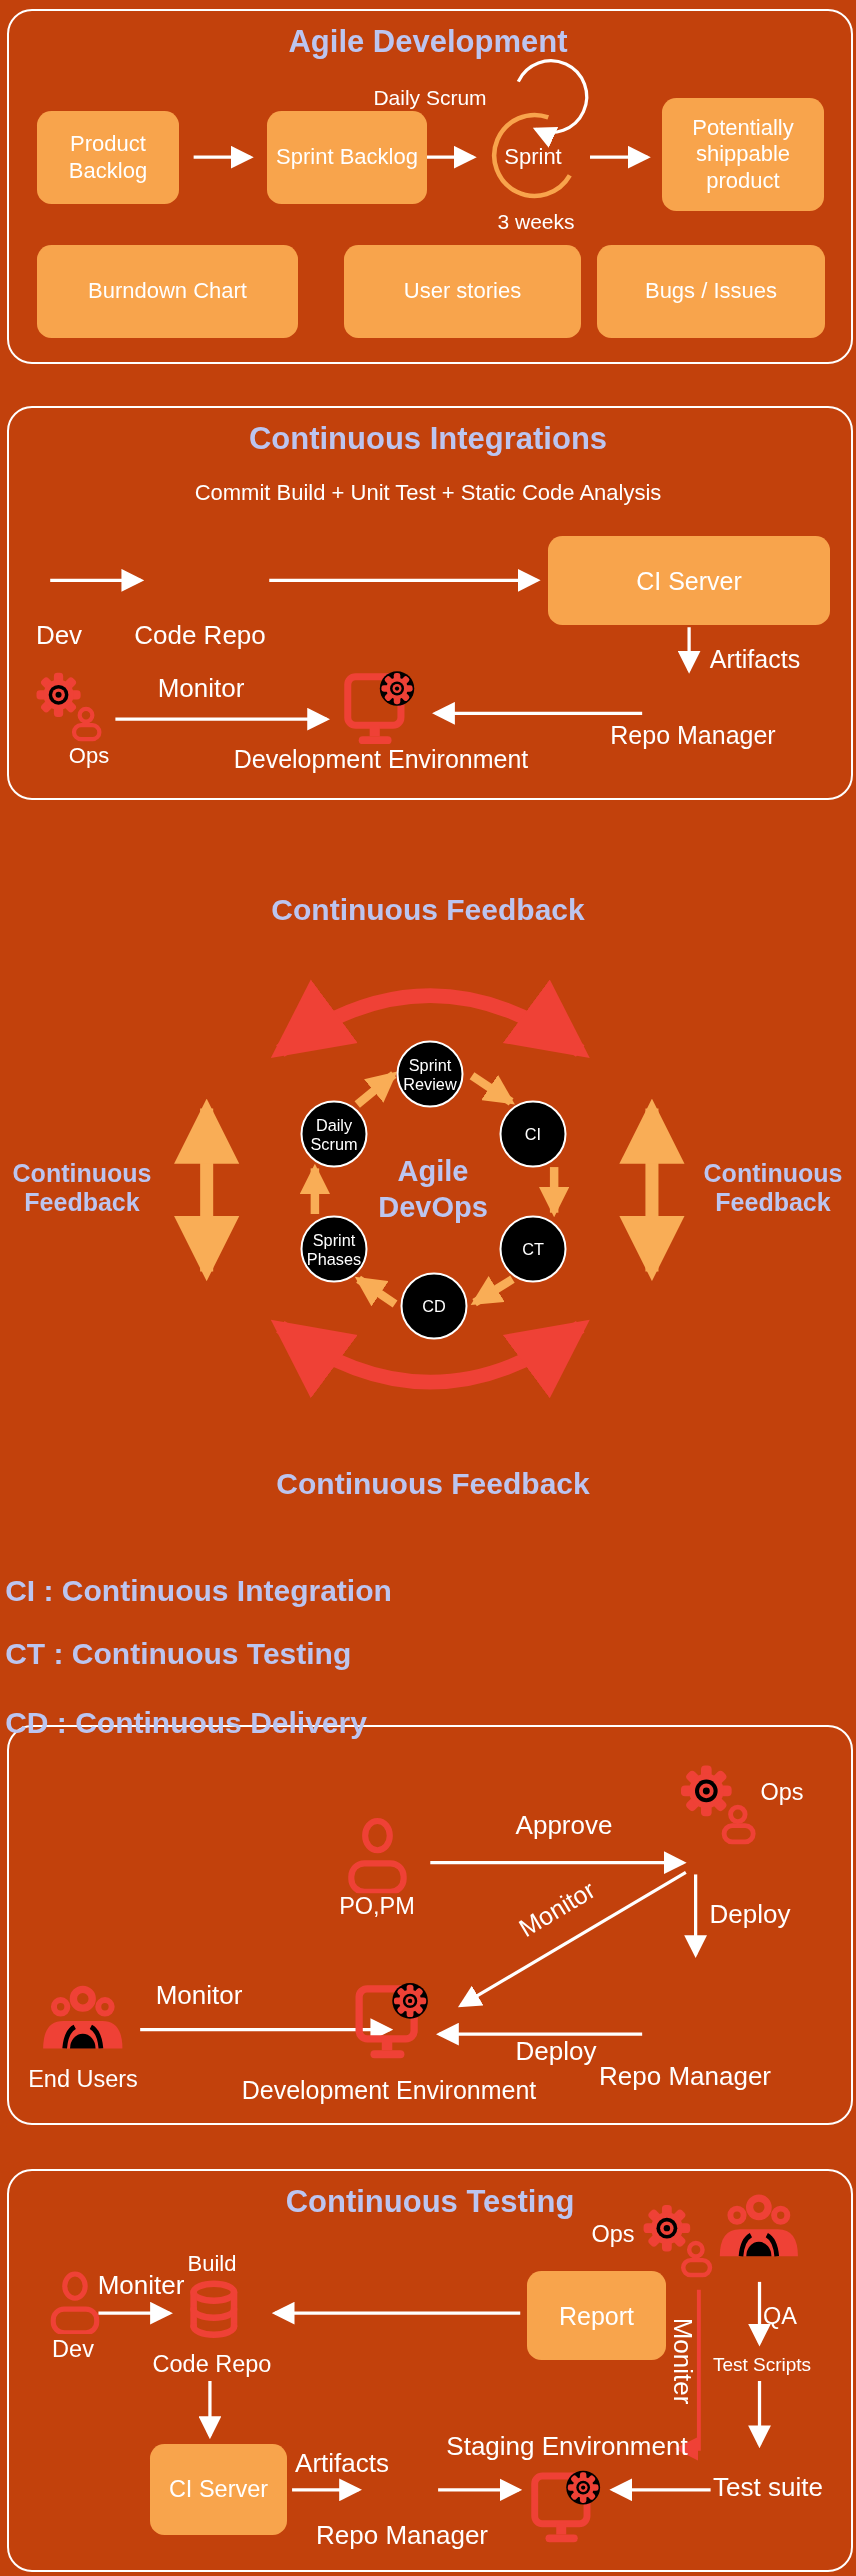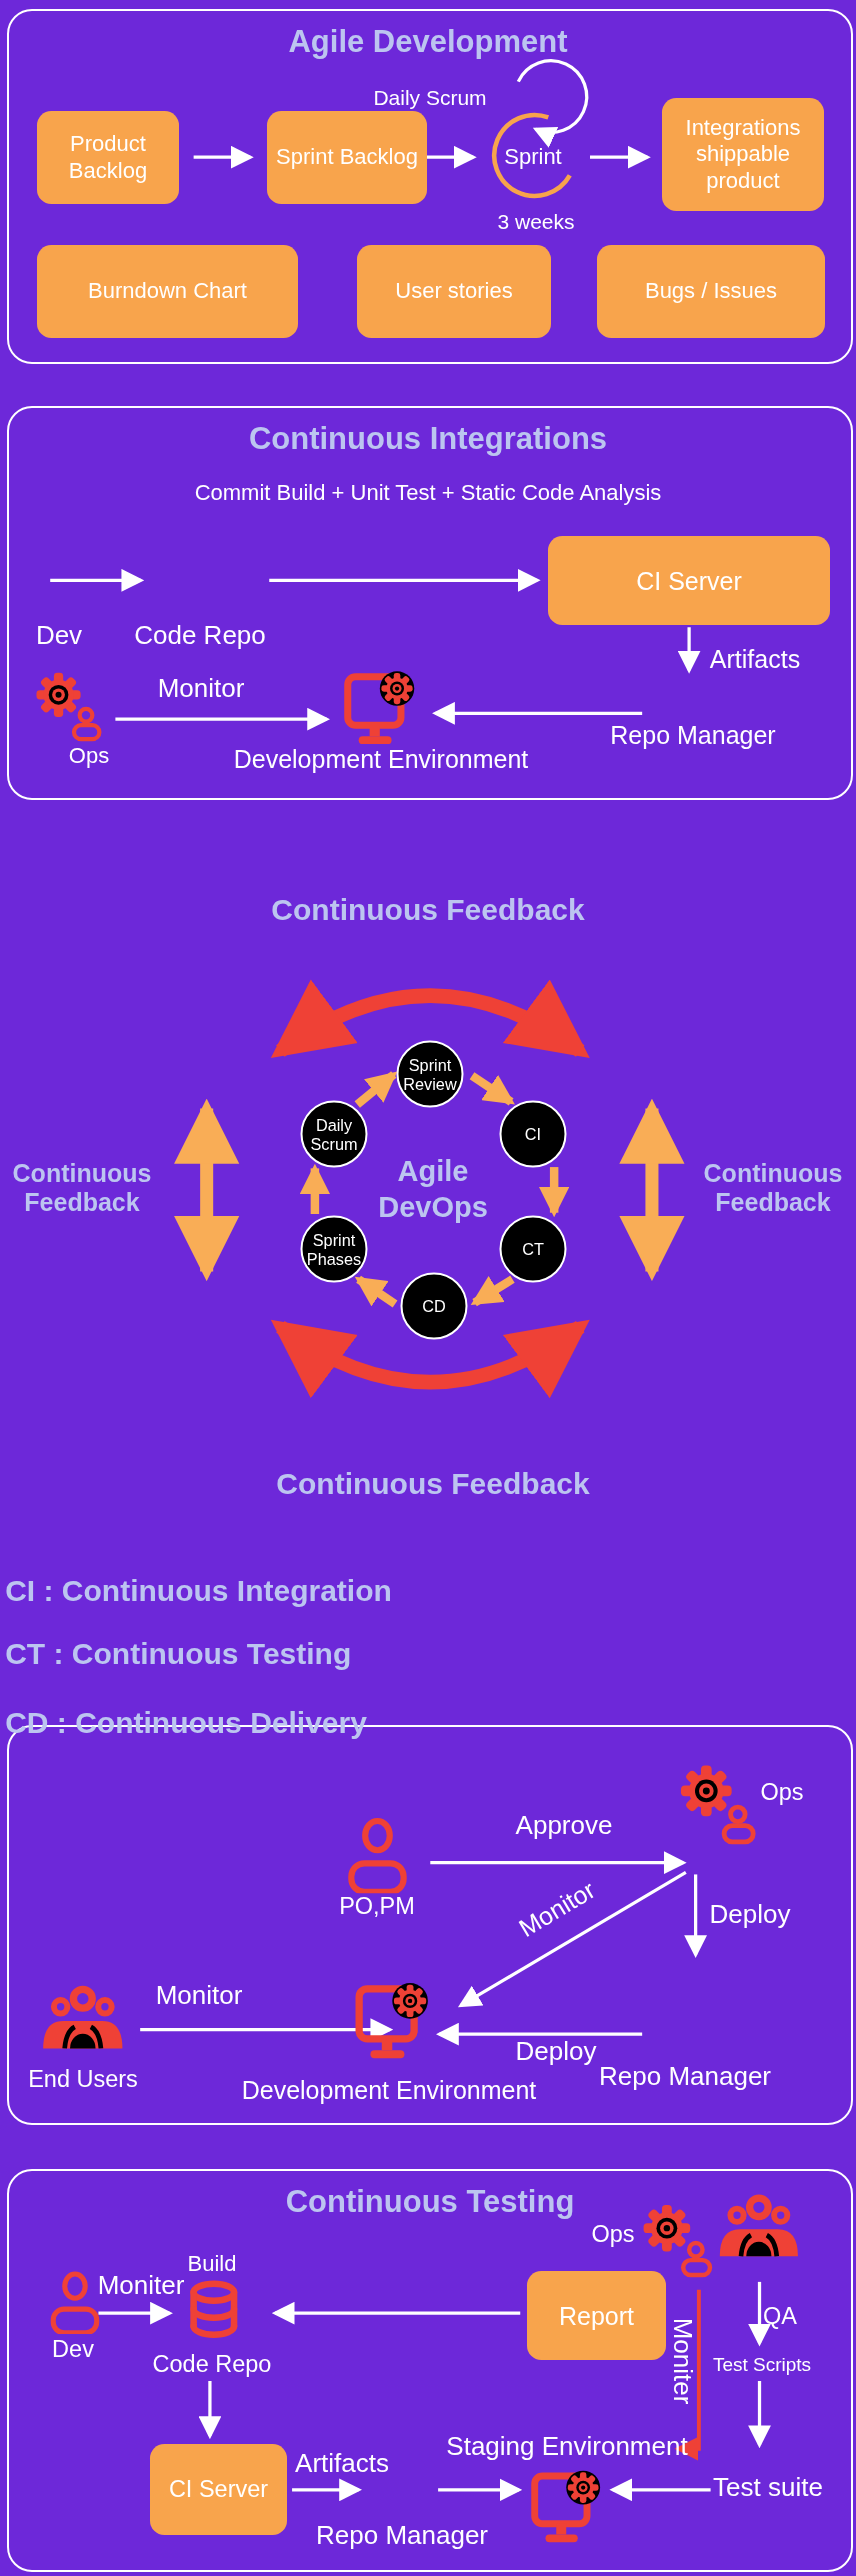--- a/index.html
+++ b/index.html
@@ -1,19 +1,19 @@
 <!DOCTYPE html>
 <html style="font-size:10.4px"><head>
 <meta charset="utf-8">
 <style>
   :root{
     --orange:#F8A44C; --oarrow:#F9AD56; --red:#EF4136; --lav:#BCC5F0;
   }
   html,body{margin:0;padding:0;background:#000;}
-  #canvas{position:relative;width:856px;height:2576px;background:#6d28d9;overflow:hidden;
+  #canvas{position:relative;width:856px;height:2576px;background:#c2410c;overflow:hidden;
           font-family:"Liberation Sans",sans-serif;}
   .panel{position:absolute;border:2.6px solid #fff;border-radius:25px;z-index:0;}
   #overlay{position:absolute;left:0;top:0;z-index:1;}
   .lbl{position:absolute;transform:translate(-50%,-50%);white-space:nowrap;color:#fff;z-index:2;line-height:1.15;}
   .ctr{white-space:normal;text-align:center;}
   .lav{color:var(--lav);font-weight:bold;}
   .legend-line{position:absolute;color:var(--lav);font-weight:bold;font-size:30px;white-space:nowrap;z-index:2;}
   .obox{position:absolute;background:var(--orange);border-radius:14.3px;display:flex;align-items:center;justify-content:center;
         text-align:center;color:#fff;font-size:22px;line-height:1.2;z-index:2;padding:2.6px;box-sizing:border-box;}
   .node{position:absolute;width:63px;height:63px;border:2.6px solid #fff;border-radius:50%;background:#000;
@@ -169,23 +169,23 @@
       <use href="#sym-moncog" x="806" y="3786" width="118" height="118"></use>
     </g>
   </svg>
 
   <div class="lbl lav" style="left:428px;top:42px;font-size:31px;">Agile Development</div>
   <div class="lbl" style="left:430px;top:98px;font-size:21px;">Daily Scrum</div>
   <div class="lbl" style="left:533px;top:157px;font-size:22px;">Sprint</div>
   <div class="lbl" style="left:536px;top:222px;font-size:21px;">3 weeks</div>
   <div class="obox" style="left:37px;top:111px;width:142px;height:93px;">Product Backlog</div>
   <div class="obox" style="left:267px;top:111px;width:160px;height:93px;">Sprint Backlog</div>
-  <div class="obox" style="left:662px;top:98px;width:162px;height:113px;">Integrations shippable product</div>
+  <div class="obox" style="left:662px;top:98px;width:162px;height:113px;">Potentially shippable product</div>
   <div class="obox" style="left:37px;top:245px;width:261px;height:93px;">Burndown Chart</div>
-  <div class="obox" style="left:357px;top:245px;width:194px;height:93px;">User stories</div>
+  <div class="obox" style="left:344px;top:245px;width:237px;height:93px;">User stories</div>
   <div class="obox" style="left:597px;top:245px;width:228px;height:93px;">Bugs / Issues</div>
 
   <div class="lbl lav" style="left:428px;top:439px;font-size:31px;">Continuous Integrations</div>
   <div class="lbl" style="left:428px;top:493px;font-size:22px;">Commit Build + Unit Test + Static Code Analysis</div>
   <div class="obox" style="left:548px;top:536px;width:282px;height:89px;font-size:25px;">CI Server</div>
   <div class="lbl" style="left:59px;top:636px;font-size:26px;">Dev</div>
   <div class="lbl" style="left:200px;top:636px;font-size:26px;">Code Repo</div>
   <div class="lbl" style="left:755px;top:659px;font-size:25px;">Artifacts</div>
   <div class="lbl" style="left:89px;top:756px;font-size:22px;">Ops</div>
   <div class="lbl" style="left:201px;top:689px;font-size:26px;">Monitor</div>

